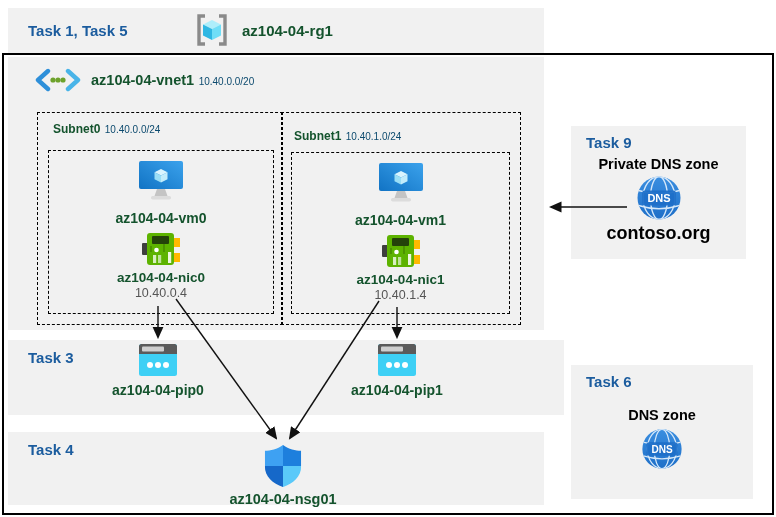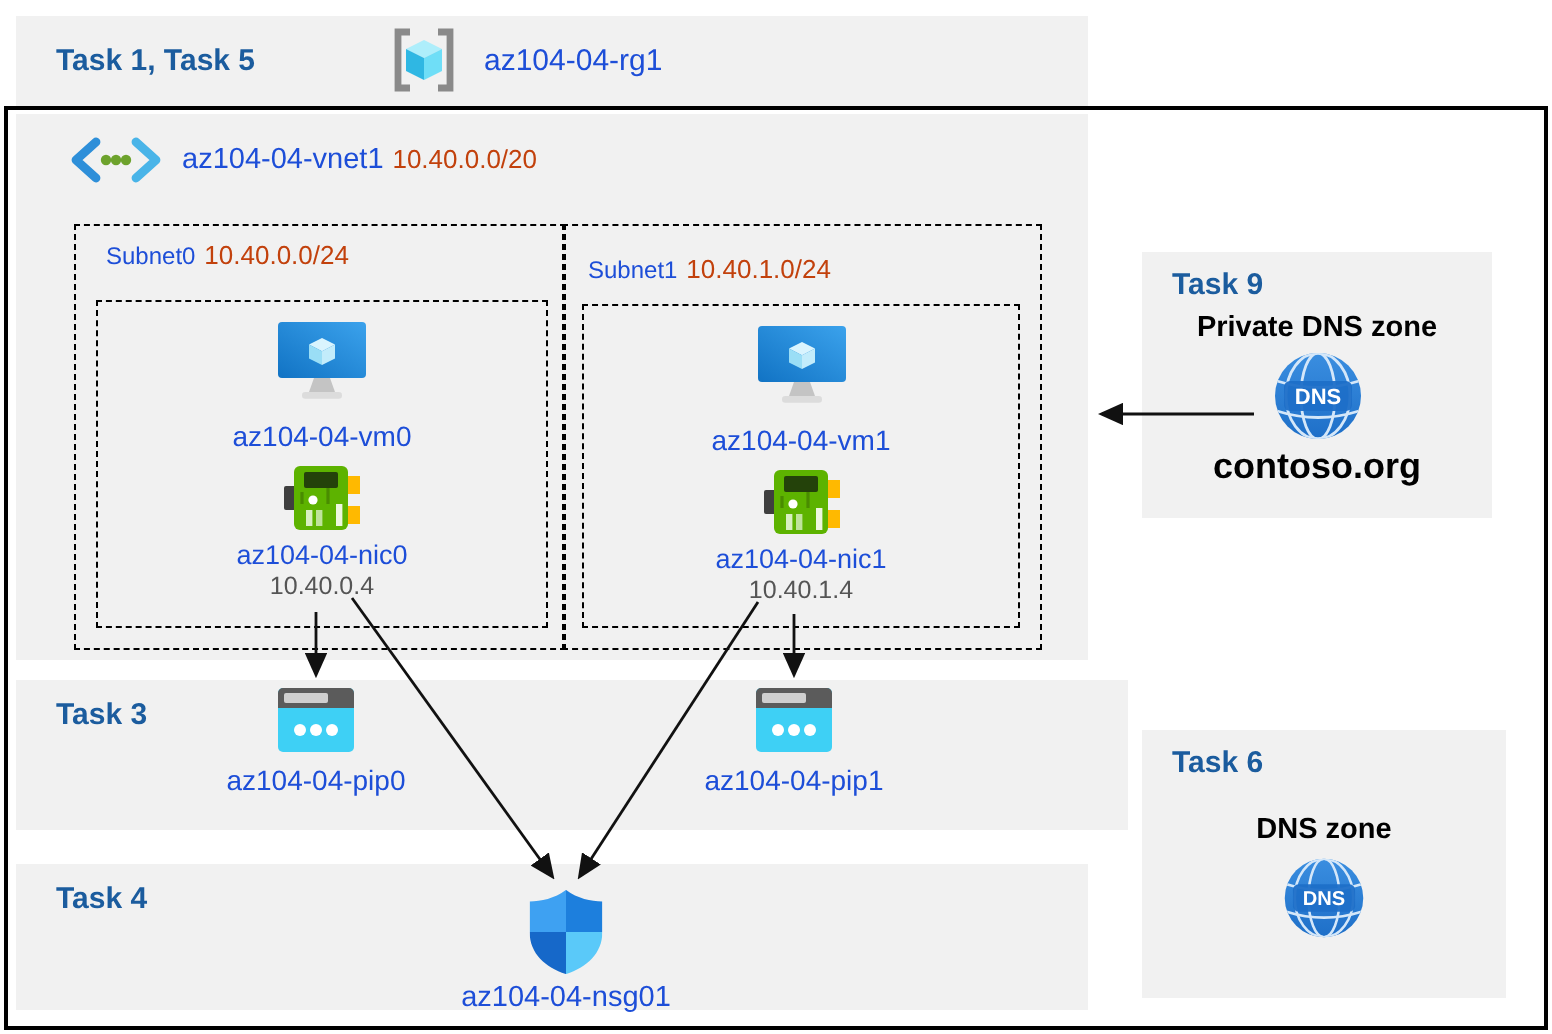--- a/index.html
+++ b/index.html
@@ -1,23 +1,23 @@
 <!DOCTYPE html>
 <html><head>
 <meta charset="utf-8">
 <style>
   html,body { margin:0; padding:0; background:#ffffff; }
   body { font-family:"Liberation Sans","DejaVu Sans",sans-serif; }
   .canvas { position:relative; width:776px; height:517px; background:#fff; overflow:hidden; }
 
   .panel { background:#f1f1f1; position:absolute; }
   .task-h { color:#1b5c9e; font-weight:bold; font-size:15px; line-height:1; }
-  .res-label { font-weight:normal; font-size:14px; color:#1d4ed8; }
+  .res-label { font-weight:bold; font-size:14px; color:#14532d; }
   .res-label.sm { font-size:13.5px; }
-  .cidr { font-weight:normal; font-size:13px; color:#c2410c; }
+  .cidr { font-weight:normal; font-size:10px; color:#0c4a6e; }
   .ip { font-size:12.5px; color:#555; }
 
   
   .top-strip { left:8px; top:8px; width:536px; height:45px; }
   .top-strip .task-h { position:absolute; left:20px; top:15px; }
   .rg-group { position:absolute; left:186px; top:5px; display:flex; align-items:center; gap:12px; }
   .rg-group .res-label { font-size:15px; }
 
   
   .main-box { position:absolute; left:2px; top:53px; width:768px; height:458px; border:2px solid #000; background:#fff; }

